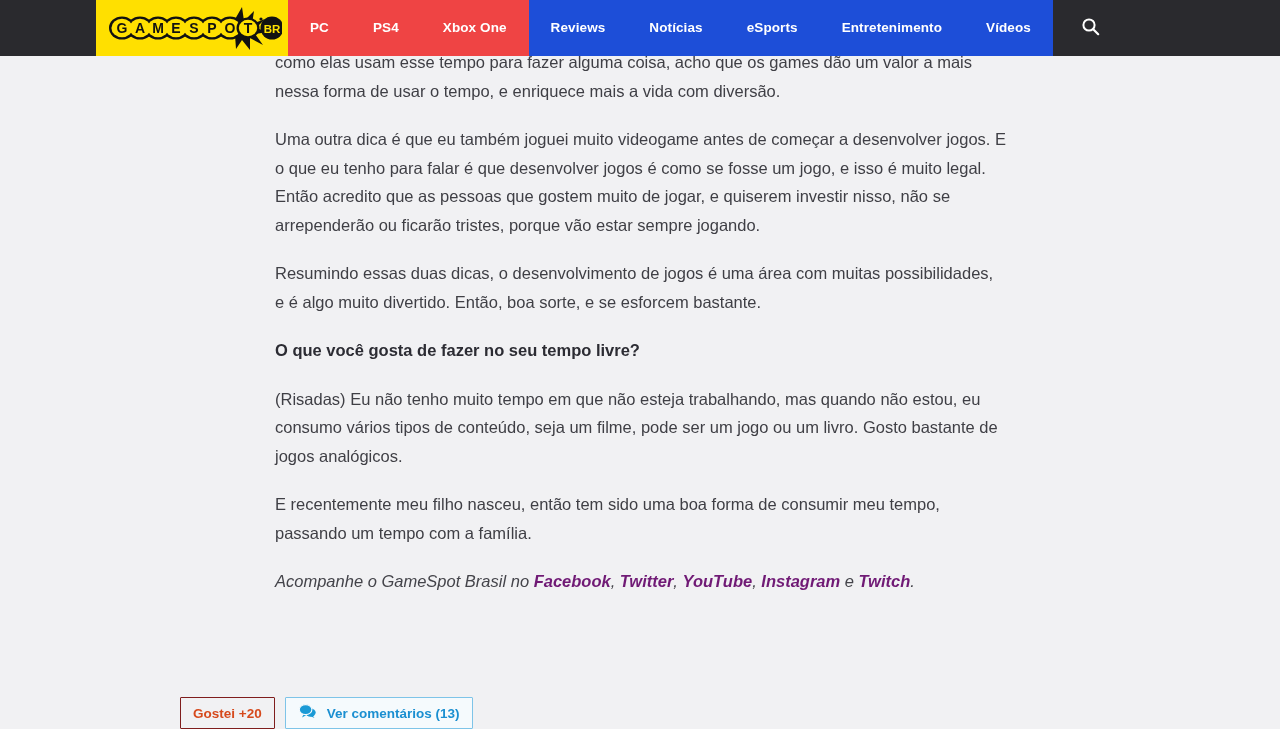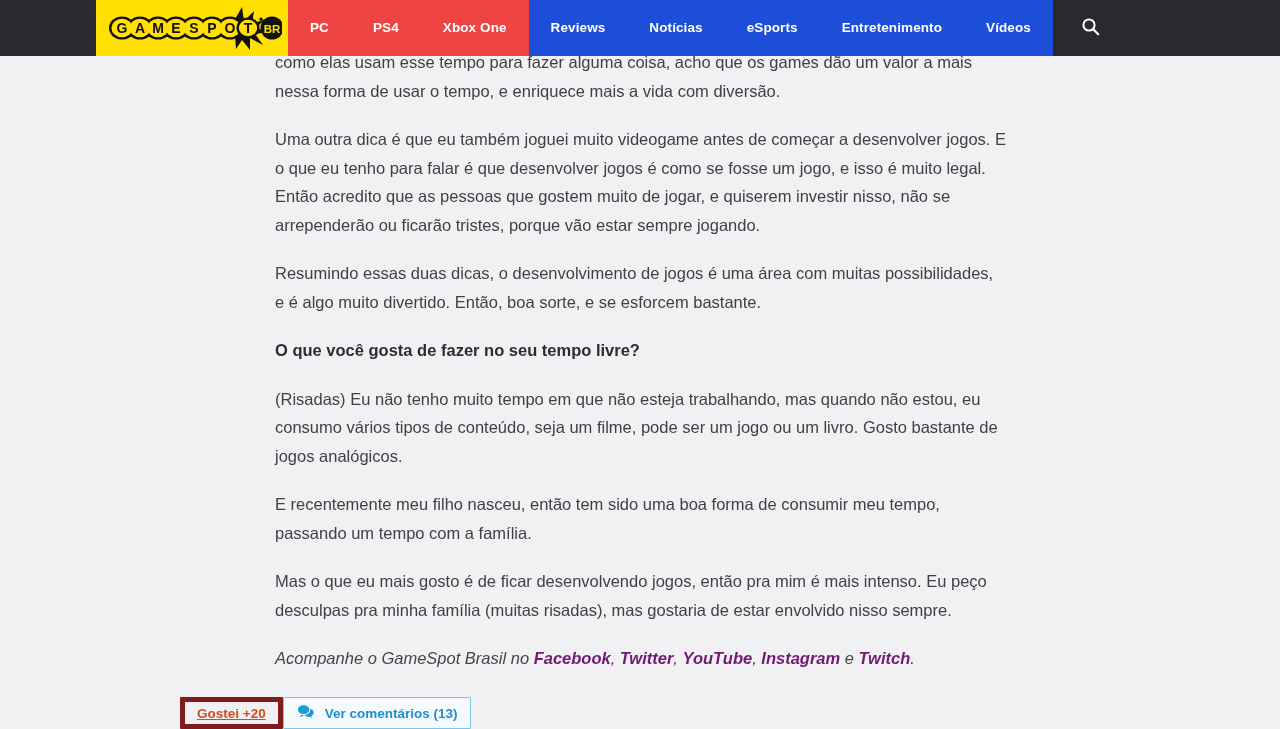--- a/index.html
+++ b/index.html
@@ -149,36 +149,35 @@
     position: absolute;
     left: 180px;
     top: 697px;
     display: flex;
     align-items: flex-start;
   }
   .btn-like {
     height: 32px;
     min-width: 93px;
     padding: 0 12px;
-    border: 5px solid #7f1d1d;
+    border: 1px solid #7f1d1d;
     background: #f1f1f3;
     color: #d6491c;
     font-family: "Liberation Sans", sans-serif;
     font-size: 13.5px;
     font-weight: bold;
     display: flex;
     align-items: center;
     justify-content: flex-start;
     cursor: pointer;
     border-radius: 1px;
-    text-decoration: underline;
   }
   .btn-comments {
     height: 32px;
-    margin-left: 0;
+    margin-left: 10px;
     padding: 12px 13px;
     border: 1px solid #7ec4e8;
     background: #f5fafd;
     color: #1b8fd1;
     font-family: "Liberation Sans", sans-serif;
     font-size: 13.5px;
     font-weight: bold;
     display: flex;
     align-items: center;
     gap: 8px;
@@ -195,21 +194,20 @@
   <div class="article-body">
 
     <p class="tight-first">como elas usam esse tempo para fazer alguma coisa, acho que os games dão um valor a mais nessa forma de usar o tempo, e enriquece mais a vida com diversão.</p>
     <p>Uma outra dica é que eu também joguei muito videogame antes de começar a desenvolver jogos. E o que eu tenho para falar é que desenvolver jogos é como se fosse um jogo, e isso é muito legal. Então acredito que as pessoas que gostem muito de jogar, e quiserem investir nisso, não se arrependerão ou ficarão tristes, porque vão estar sempre jogando.</p>
     <p>Resumindo essas duas dicas, o desenvolvimento de jogos é uma área com muitas possibilidades, e é algo muito divertido. Então, boa sorte, e se esforcem bastante.</p>
 
     <p class="q-heading">O que você gosta de fazer no seu tempo livre?</p>
 
     <p>(Risadas) Eu não tenho muito tempo em que não esteja trabalhando, mas quando não estou, eu consumo vários tipos de conteúdo, seja um filme, pode ser um jogo ou um livro. Gosto bastante de jogos analógicos.</p>
     <p>E recentemente meu filho nasceu, então tem sido uma boa forma de consumir meu tempo, passando um tempo com a família.</p>
-    <p>Mas o que eu mais gosto é de ficar desenvolvendo jogos, então pra mim é mais intenso. Eu peço desculpas pra minha família (muitas risadas), mas gostaria de estar envolvido nisso sempre.</p>
 
     <p class="follow-line">
       <span>Acompanhe o GameSpot Brasil no </span><a>Facebook</a><span>, </span><a>Twitter</a><span>, </span><a>YouTube</a><span>, </span><a>Instagram</a><span> e </span><a>Twitch</a><span>.</span>
     </p>
 
   </div>
 </div>
 
 <div class="action-bar">
   <div class="btn-like">

